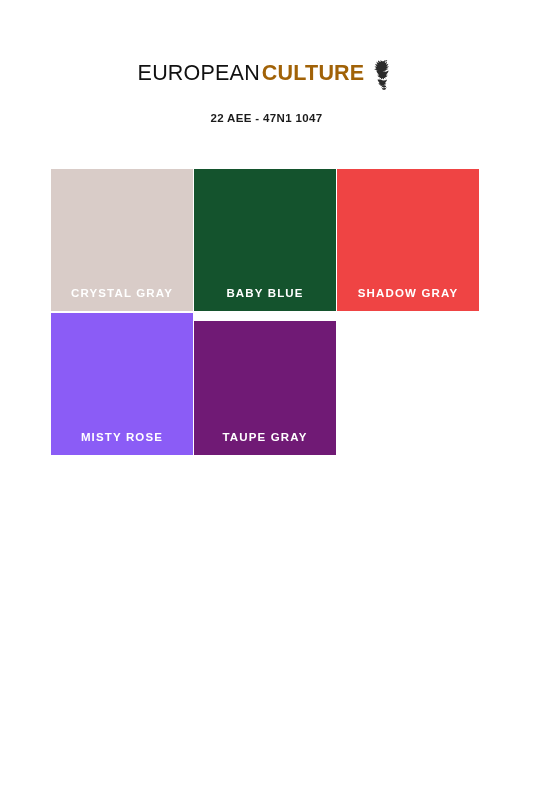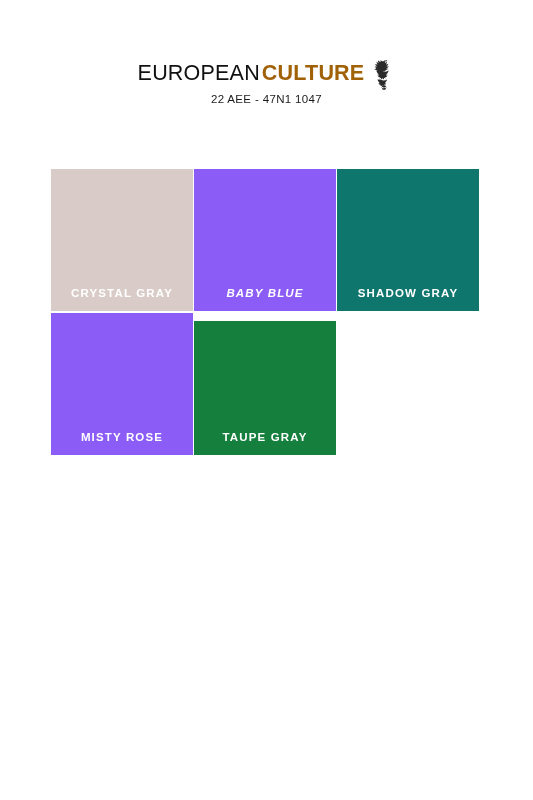--- a/index.html
+++ b/index.html
@@ -55,23 +55,23 @@
     width: 22px;
     height: 32px;
     display: inline-block;
     margin-left: 5px;
     position: relative;
     top: 1px;
   }
   .brand-emblem svg { display: block; }
 
   .ref-code {
-    margin-top: 3px;
+    margin-top: 22px;
     font-size: 11.5px;
-    font-weight: 400;
+    font-weight: 700;
     letter-spacing: 0.35px;
     color: #1b1b1b;
   }
 
   
   .swatch-grid {
     position: absolute;
     left: 51px;
     top: 169px;
     width: 428px;
@@ -125,33 +125,33 @@
     </div>
     <div class="ref-code">22 AEE - 47N1 1047</div>
   </div>
 
   <div class="swatch-grid">
 
     <div class="swatch" style="background-color: rgb(217, 204, 200);">
       <span class="swatch-label">CRYSTAL GRAY</span>
     </div>
 
-    <div class="swatch" style="background-color: #8b5cf6; font-style: italic;">
+    <div class="swatch" style="background-color: #14532d;">
       <span class="swatch-label">BABY BLUE</span>
     </div>
 
-    <div class="swatch" style="background-color: #0f766e;">
+    <div class="swatch" style="background-color: #ef4444;">
       <span class="swatch-label">SHADOW GRAY</span>
     </div>
 
     <div class="swatch" style="background-color: #8b5cf6;">
       <span class="swatch-label">MISTY ROSE</span>
     </div>
 
-    <div class="swatch" style="background-color: #15803d; margin-top: 8px;">
+    <div class="swatch" style="background-color: #701a75; margin-top: 8px;">
       <span class="swatch-label">TAUPE GRAY</span>
     </div>
 
     <div class="swatch empty"></div>
 
   </div>
 
 </div>
 
 </body></html>

